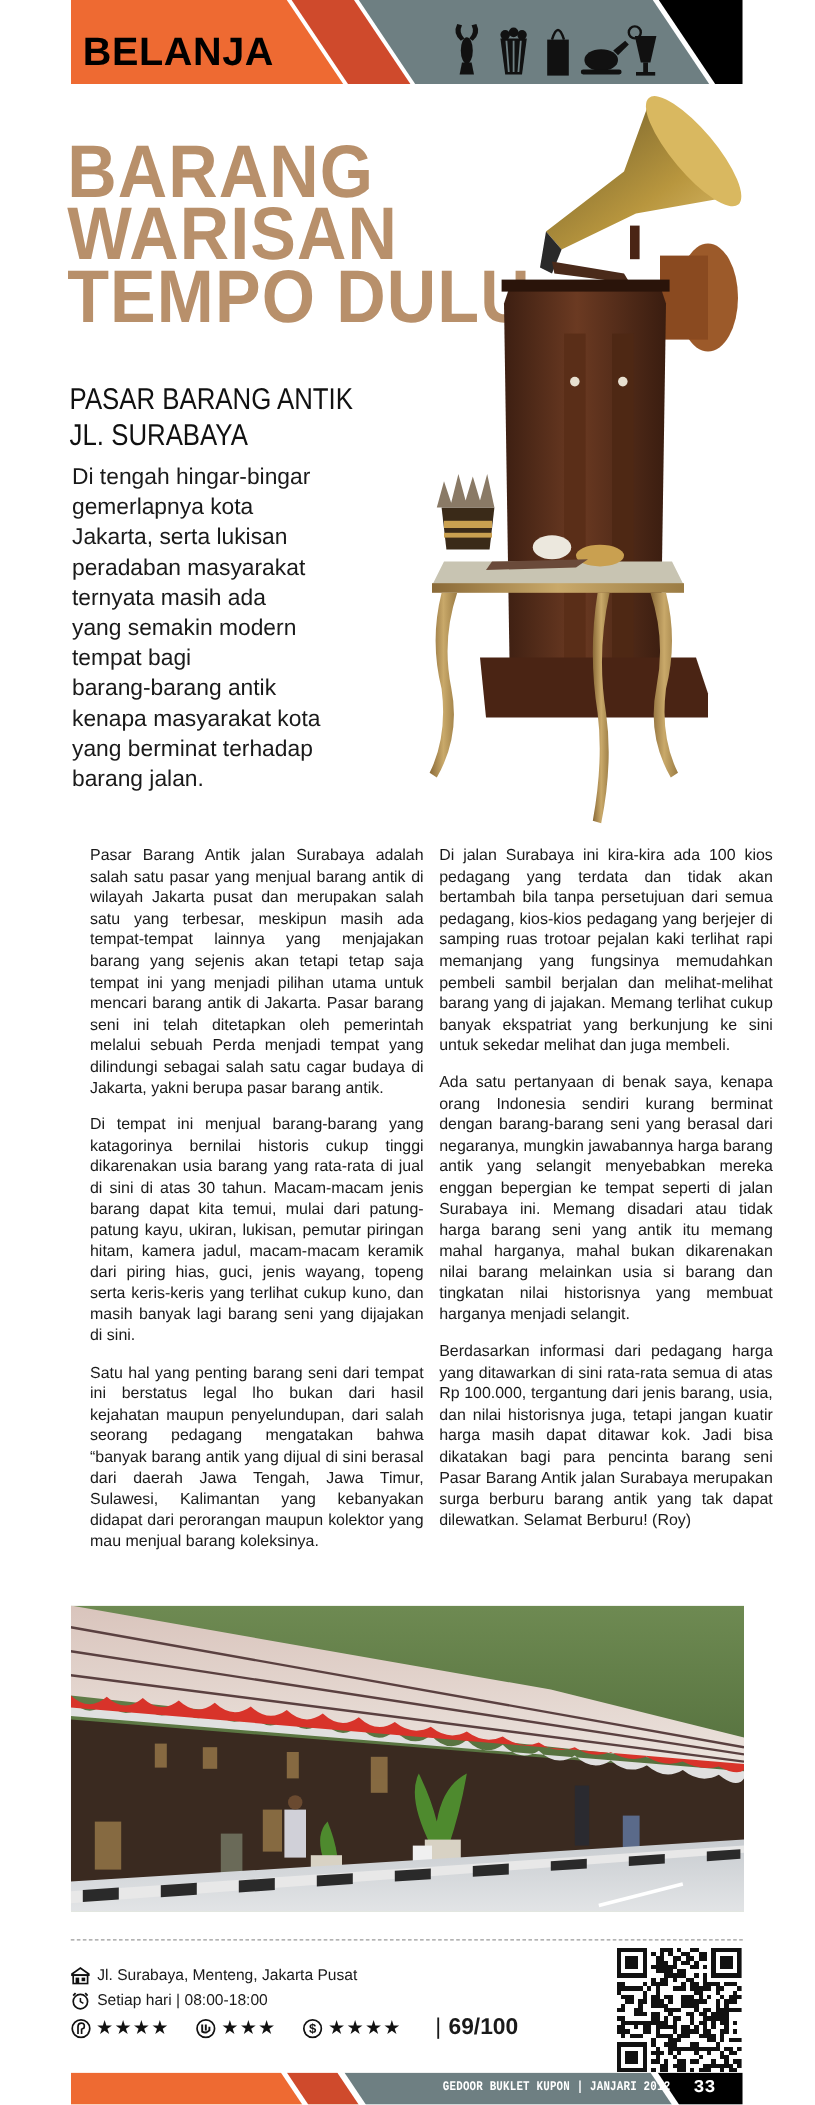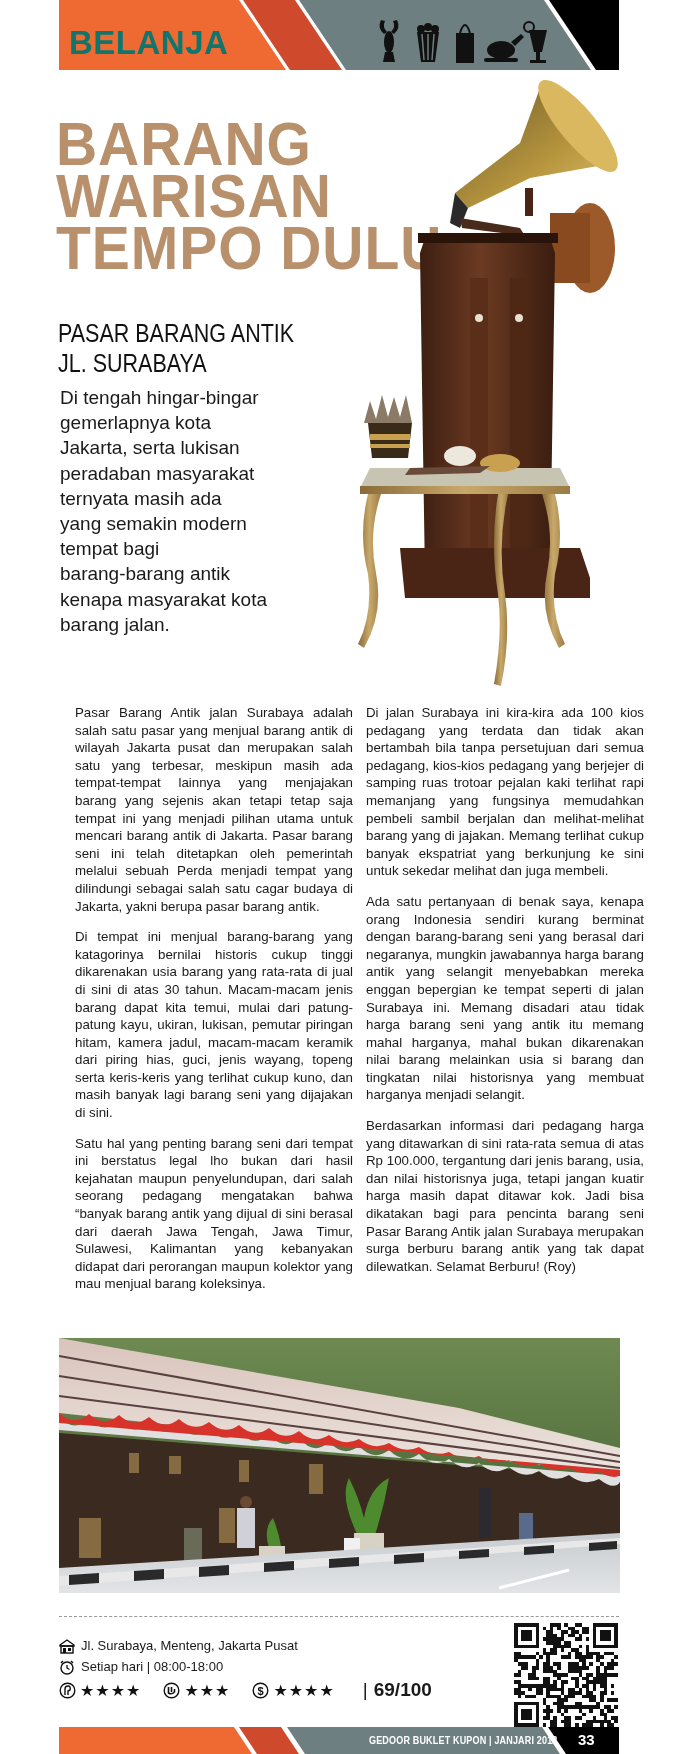--- a/index.html
+++ b/index.html
@@ -2,21 +2,21 @@
 <html><head>
 <meta charset="utf-8">
 <style>
   html, body { margin:0; padding:0; background:#ffffff; }
   body { width:679px; height:1754px; position:relative; overflow:hidden; font-family:"Liberation Sans", sans-serif; color:#1a1a1a; }
   .abs { position:absolute; }
 
   
   #header { left:59px; top:0; width:560px; height:70px; overflow:hidden; }
   #header svg { display:block; }
-  #section-label { position:absolute; left:10px; top:26px; font-family:"Liberation Sans", sans-serif; font-weight:bold; font-size:33px; color:#0f766e; letter-spacing:0.5px; line-height:1; }
+  #section-label { position:absolute; left:10px; top:26px; font-family:"Liberation Sans", sans-serif; font-weight:bold; font-size:33px; color:#000000; letter-spacing:0.5px; line-height:1; }
 
   
   #title { left:56px; top:118px; width:400px; font-family:"Liberation Sans", sans-serif; font-weight:bold; font-size:62px; line-height:52px; color:#b8906b; letter-spacing:1px; transform:scaleX(0.92); transform-origin:left top; }
   #title div { white-space:nowrap; }
 
   #subtitle { left:58px; top:318px; width:300px; font-size:25px; line-height:30px; color:#111; transform:scaleX(0.86); transform-origin:left top; }
   #subtitle div { white-space:nowrap; }
 
   #lede { left:60px; top:385px; width:290px; font-size:19px; line-height:25.2px; color:#1a1a1a; }
   #lede div { white-space:nowrap; }
@@ -41,21 +41,21 @@
   .ratings { display:flex; align-items:center; height:22px; margin-top:2px; }
   .rating { display:flex; align-items:center; margin-right:22px; }
   .rating .ico { width:17px; height:17px; margin-right:4px; display:inline-flex; }
   .stars { font-size:16px; letter-spacing:1px; color:#111; }
   .score { font-weight:bold; font-size:19px; margin-left:6px; }
   .score-sep { margin-right:6px; font-weight:normal; }
 
   #qr { left:514px; top:1623px; width:104px; height:104px; }
 
   
-  #footer { left:59px; top:1727px; width:560px; height:27px; overflow:hidden; }
+  #footer { left:59px; top:1727px; width:560px; height:27px; overflow:hidden;font-family:Liberation Mono, monospace; }
   #footer-text { position:absolute; left:310px; top:7px; font-size:11px; font-weight:bold; color:#ffffff; white-space:nowrap; transform:scaleX(0.82); transform-origin:left top; letter-spacing:0.2px; }
   #page-number { position:absolute; left:519px; top:4px; font-size:15px; font-weight:bold; color:#ffffff; }
 </style>
 </head>
 <body>
 
 <div id="header" class="abs">
   <svg width="560" height="70" viewBox="0 0 560 70">
     <polygon points="0,0 180,0 227,70 0,70" fill="#ee6a32"></polygon>
     <polygon points="184,0 236,0 283,70 231,70" fill="#cf4a2c"></polygon>
@@ -111,20 +111,21 @@
 <div id="lede" class="abs">
   <div>Di tengah hingar-bingar</div>
   <div>gemerlapnya kota</div>
   <div>Jakarta, serta lukisan</div>
   <div>peradaban masyarakat</div>
   <div>ternyata masih ada</div>
   <div>yang semakin modern</div>
   <div>tempat bagi</div>
   <div>barang-barang antik</div>
   <div>kenapa masyarakat kota</div>
+  <div>yang berminat terhadap</div>
   <div>barang jalan.</div>
 </div>
 
 <div id="gramophone" class="abs" title="Antique gramophone on wooden cabinet with brass-legged marble table">
   <svg width="300" height="620" viewBox="0 0 300 620">
     <defs>
       <linearGradient id="horn" x1="0" y1="0" x2="1" y2="1">
         <stop offset="0" stop-color="#6b5a2a"></stop>
         <stop offset="0.6" stop-color="#b8963e"></stop>
         <stop offset="1" stop-color="#e0c070"></stop>

